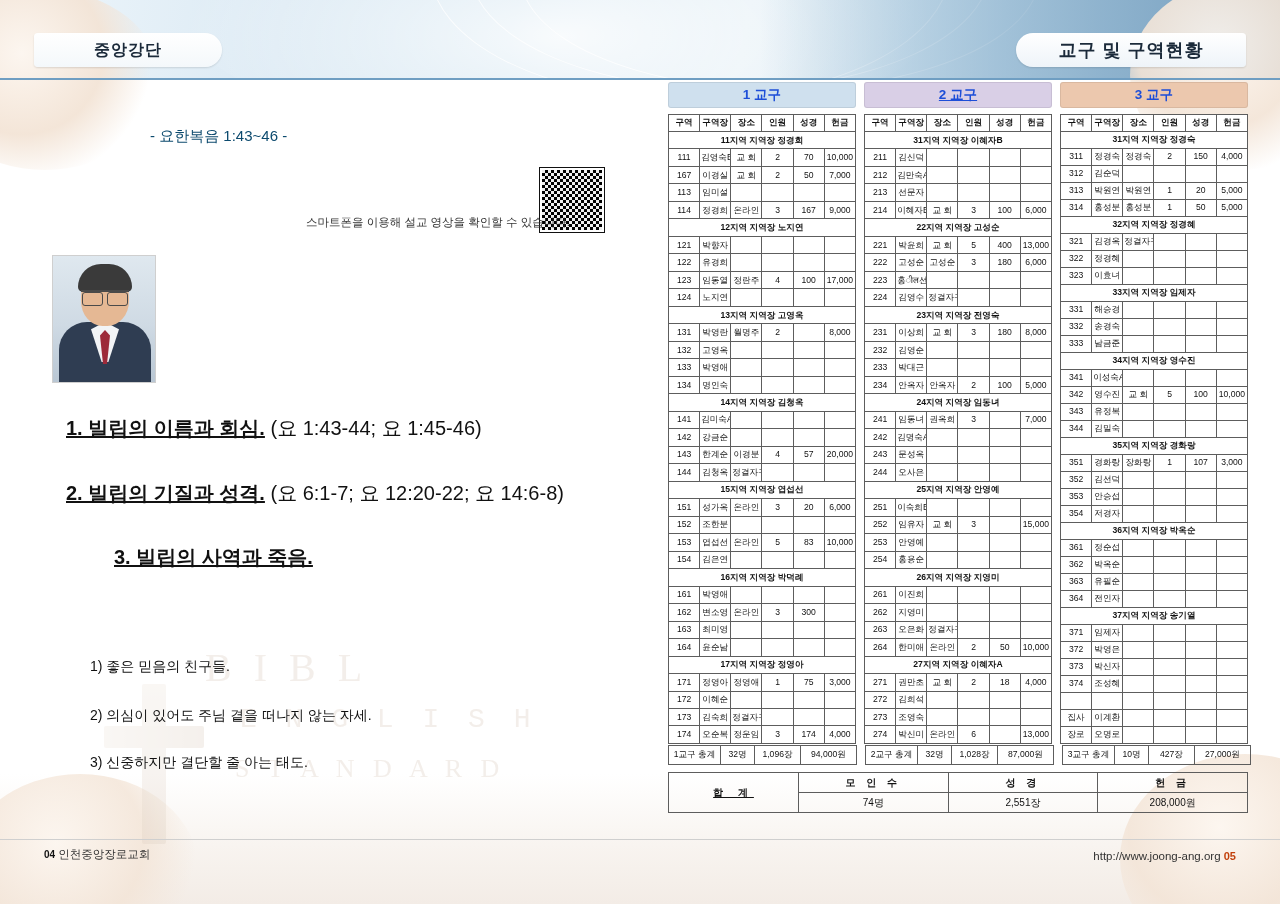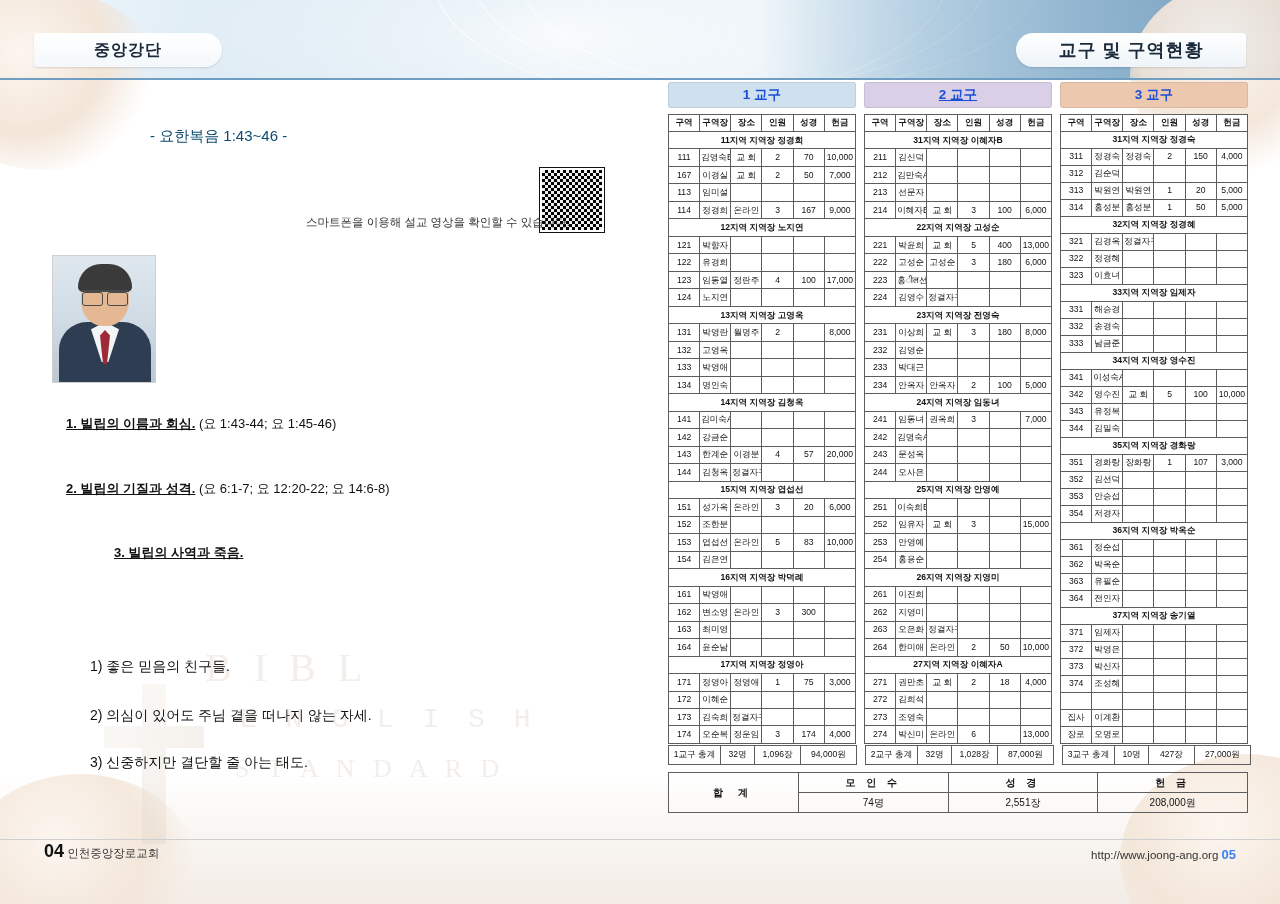--- a/index.html
+++ b/index.html
@@ -153,21 +153,21 @@
     background:#f2f4f6;
     clip-path:polygon(50% 0,100% 18%,62% 100%,38% 100%,0 18%);
   }
   .photo .tie{
     position:absolute; left:47px; top:74px; width:10px; height:34px;
     background:#9d2b3a;
     clip-path:polygon(50% 0,100% 16%,70% 100%,30% 100%,0 16%);
   }
   .outline{
     position:absolute; left:0; width:100%;
-    font-size:13px; color:#111;
+    font-size:20px; color:#111;
   }
   .ol-head{
     text-decoration:underline;
     font-weight:bold;
   }
   .ol-ref{ font-weight:normal; text-decoration:none; }
   .ol1{ left:66px; top:335px; }
   .ol2{ left:66px; top:400px; }
   .ol3{ left:66px; top:464px;margin-left:48px; }
   .ol4{ left:66px; top:530px; }
@@ -232,36 +232,36 @@
     text-align:center; color:#111; padding:0 2px; white-space:nowrap;
   }
   .sum-table{
     position:absolute; left:0; top:690px; width:580px;
     border-collapse:collapse; table-layout:fixed;
   }
   .sum-table td{
     border:0.7px solid #5d5d5d; text-align:center;
     font-size:10px; color:#111; height:20px;
   }
-  .sum-table td.lbl{ width:130px; font-weight:bold; letter-spacing:6px; }
+  .sum-table td.lbl{ width:130px; font-weight:bold; letter-spacing:6px;text-decoration:underline; }
   .sum-table td.hd{ font-weight:bold; letter-spacing:4px; }
 
   
   .footer-line{
     position:absolute; left:0; bottom:64px; width:1280px; height:1px;
     background:#cfcfcf;
   }
   .pg-left{
     position:absolute; left:44px; bottom:42px; font-size:11.5px; color:#333;
   }
-  .pg-left b{ font-size:18px; color:#111; }
+  .pg-left b{ font-size:10px; color:#111; }
   .pg-right{
     position:absolute; right:44px; bottom:42px; font-size:11.5px; color:#333;
   }
-  .pg-right b{ font-size:13px; color:#3b82f6;margin-top:39px; }
+  .pg-right b{ font-size:11px; color:#c2410c;margin-top:39px; }
 </style>
 </head>
 <body>
 
 <div class="bg-top">
   <div class="swoosh sw1"></div>
   <div class="swoosh sw2"></div>
   <div class="swoosh sw3"></div>
   <div class="bg-top-dark"></div>
 </div>

